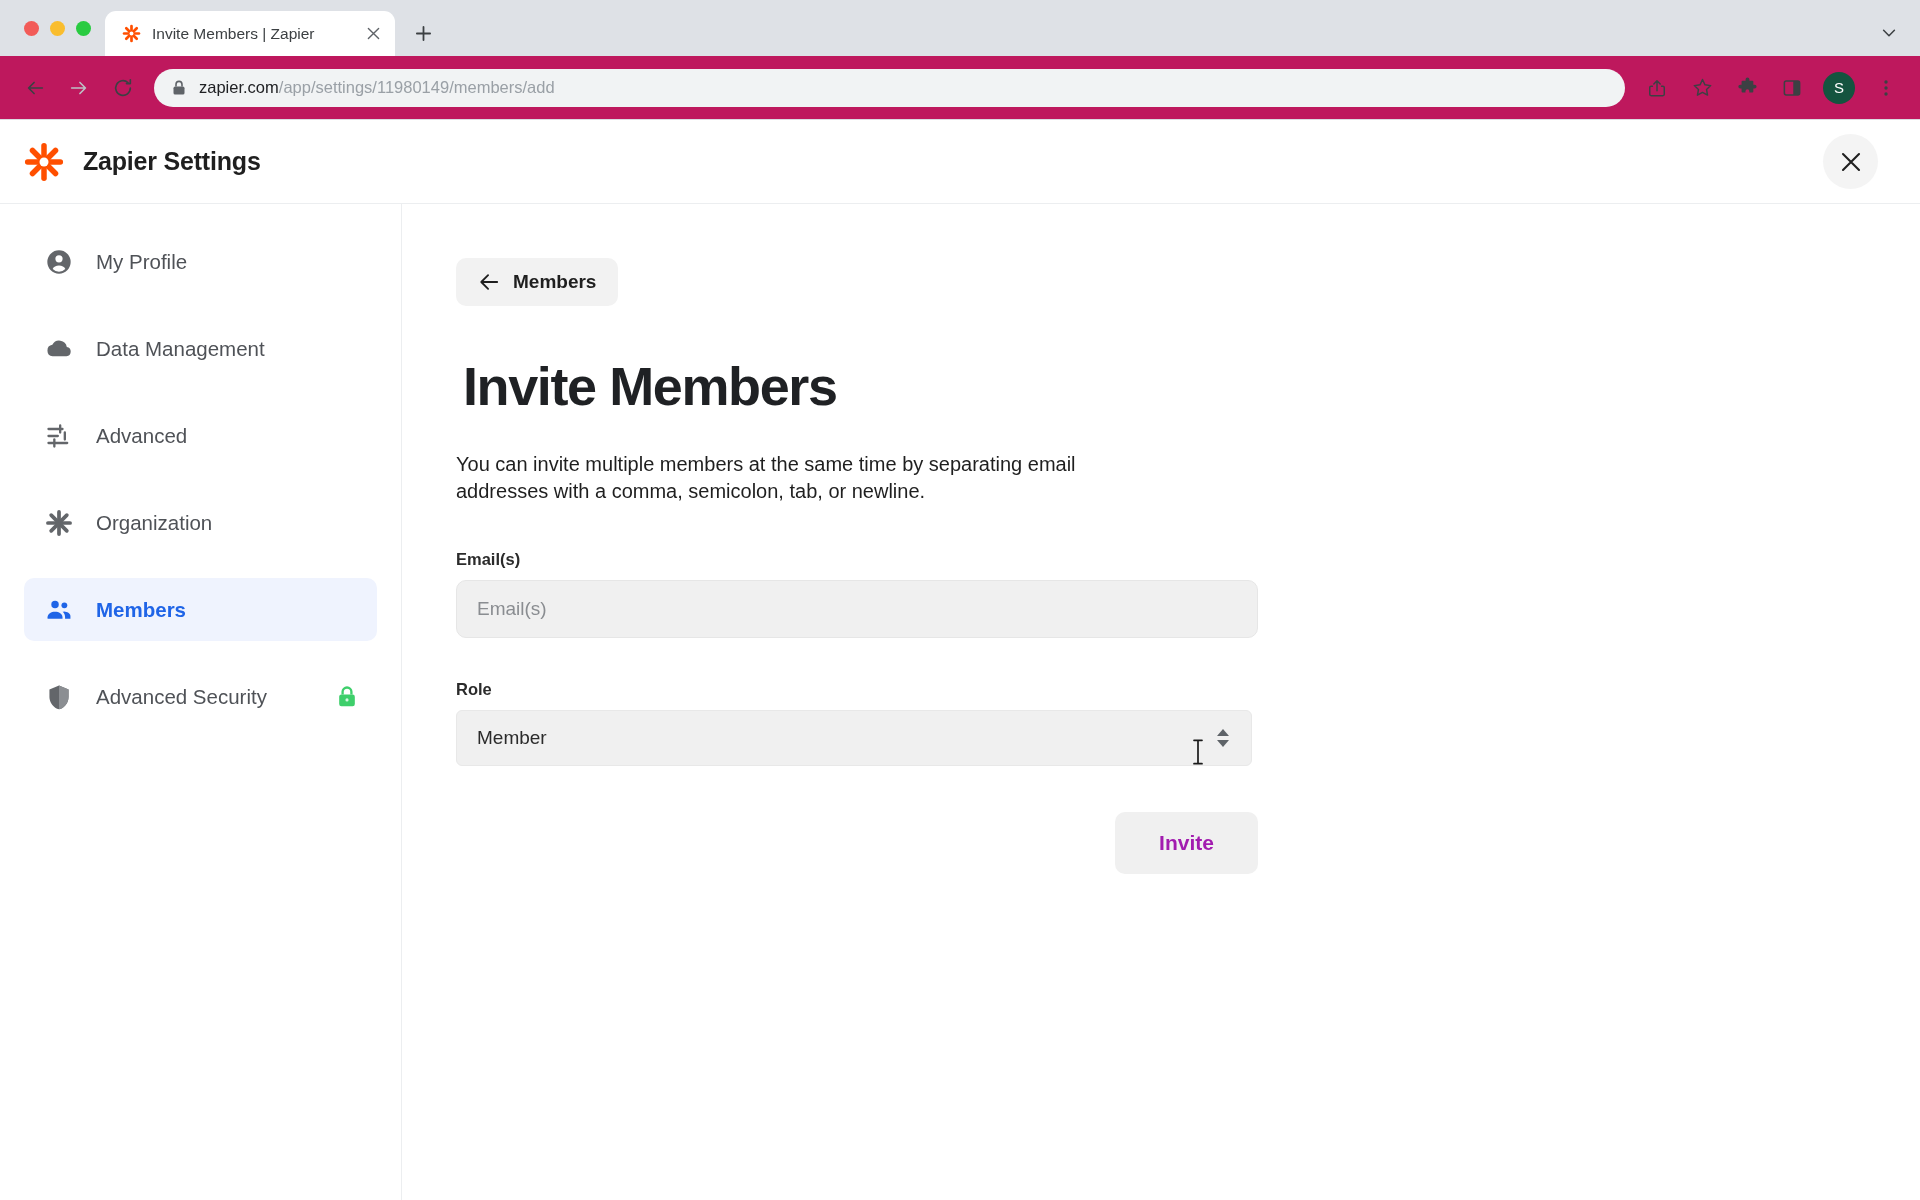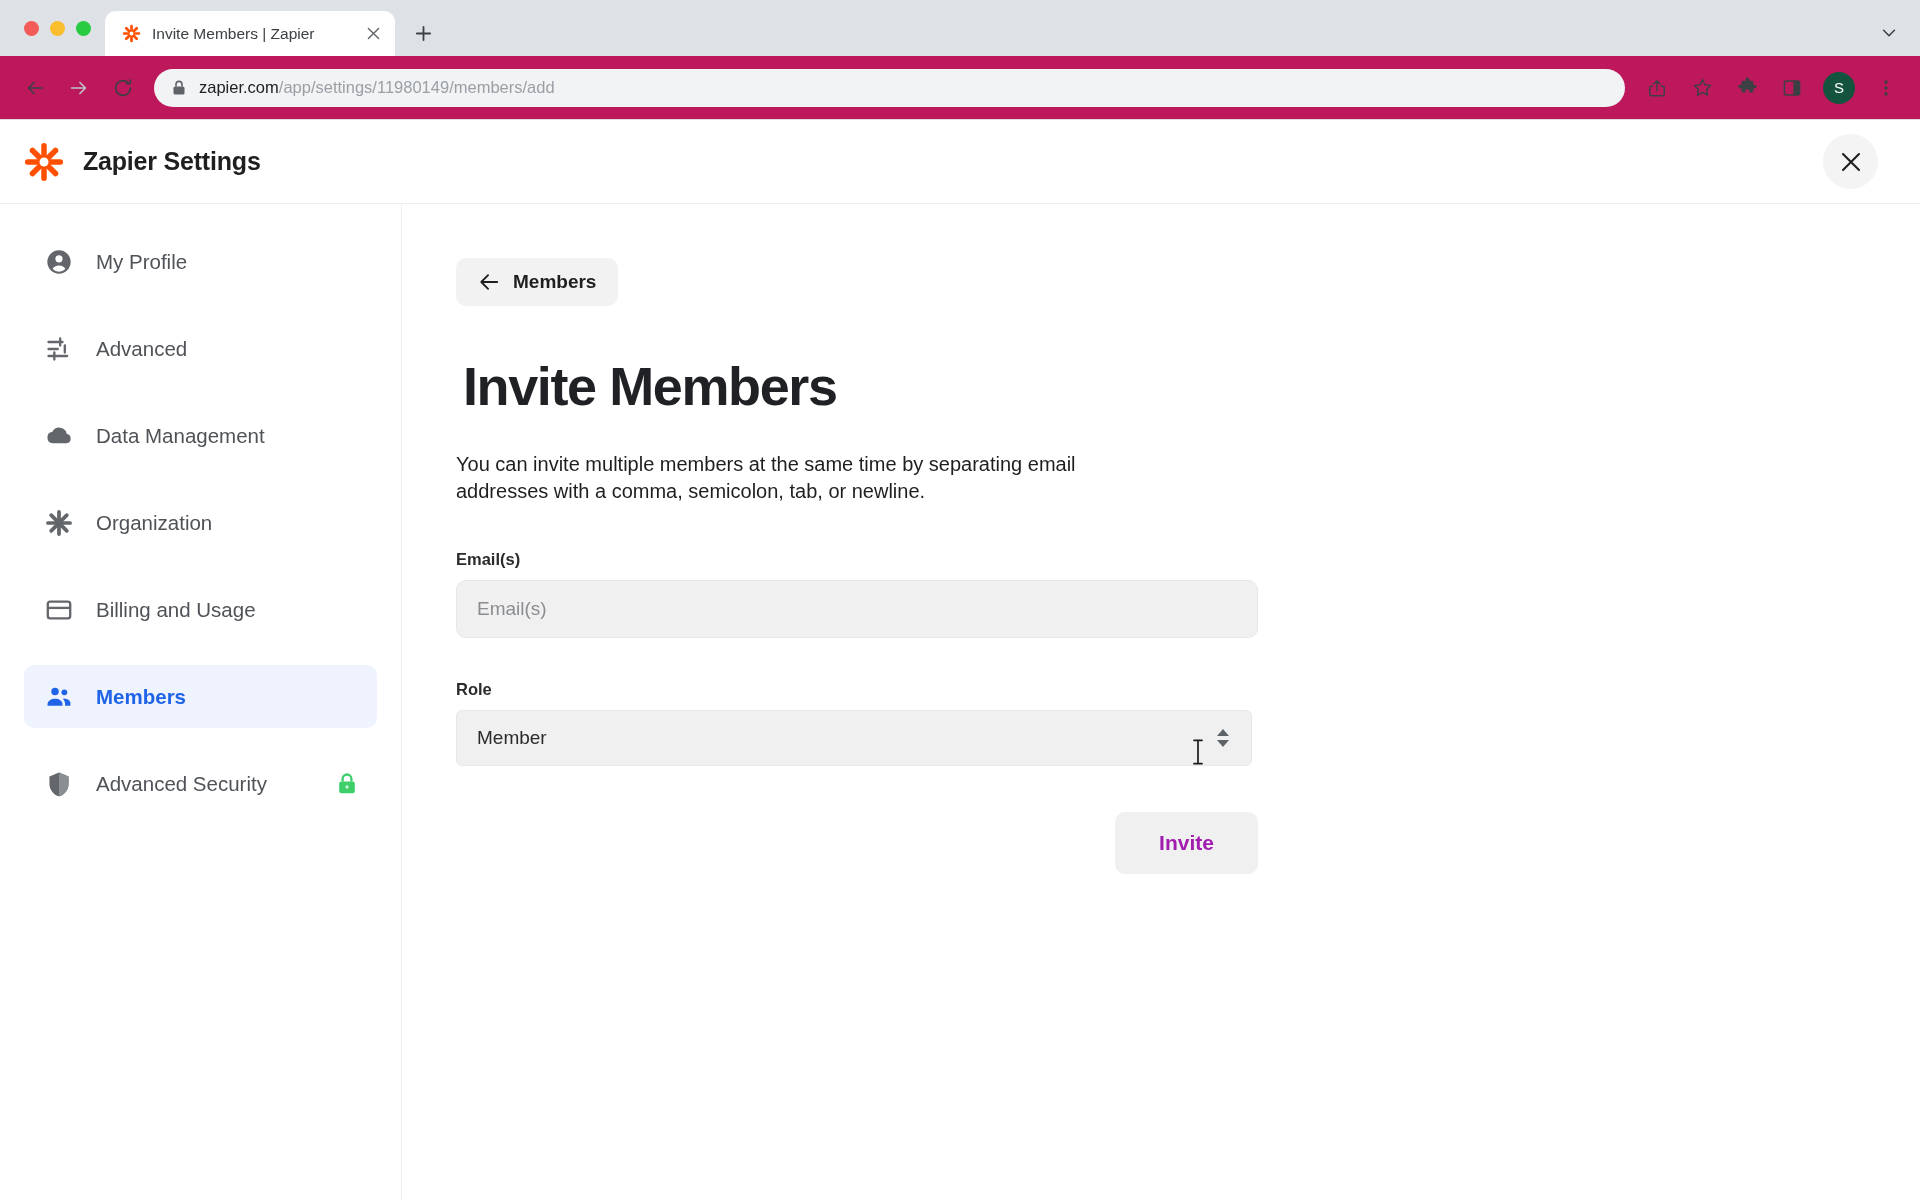--- a/index.html
+++ b/index.html
@@ -323,64 +323,55 @@
             <svg width="28" height="28" viewBox="0 0 24 24" fill="currentColor">
               <path d="M12 2a10 10 0 1 0 0 20 10 10 0 0 0 0-20Zm0 4.2a3.1 3.1 0 1 1 0 6.2 3.1 3.1 0 0 1 0-6.2Zm0 14.1a7.4 7.4 0 0 1-5.4-2.3c.5-1.9 3-3.1 5.4-3.1s4.9 1.2 5.4 3.1a7.4 7.4 0 0 1-5.4 2.3Z"></path>
             </svg>
           </span>
           <span class="nav-label">My Profile</span>
         </div>
 
 
         <div class="nav-item">
           <span class="nav-icon">
+            <svg width="28" height="28" viewBox="0 0 24 24" fill="currentColor">
+              <path d="M18.7 10.2a6.6 6.6 0 0 0-12.4-1.8A5 5 0 0 0 6.5 18.3h11.9a4.1 4.1 0 0 0 .3-8.1Z"></path>
+            </svg>
+          </span>
+          <span class="nav-label">Data Management</span>
+        </div>
+
+        <div class="nav-item">
+          <span class="nav-icon">
             <svg width="28" height="28" viewBox="0 0 24 24" stroke="currentColor" stroke-width="2" stroke-linecap="round" fill="none">
               <line x1="3" y1="6" x2="15" y2="6"></line>
               <line x1="3" y1="12" x2="11" y2="12"></line>
               <line x1="3" y1="18" x2="19" y2="18"></line>
               <line x1="13" y1="3" x2="13" y2="9"></line>
               <line x1="17" y1="9" x2="17" y2="15"></line>
               <line x1="8" y1="15" x2="8" y2="21"></line>
             </svg>
           </span>
           <span class="nav-label">Advanced</span>
         </div>
 
         <div class="nav-item">
           <span class="nav-icon">
-            <svg width="28" height="28" viewBox="0 0 24 24" fill="currentColor">
-              <path d="M18.7 10.2a6.6 6.6 0 0 0-12.4-1.8A5 5 0 0 0 6.5 18.3h11.9a4.1 4.1 0 0 0 .3-8.1Z"></path>
-            </svg>
-          </span>
-          <span class="nav-label">Data Management</span>
-        </div>
-
-        <div class="nav-item">
-          <span class="nav-icon">
             <svg width="28" height="28" viewBox="0 0 24 24">
               <g stroke="currentColor" stroke-width="3.2" stroke-linecap="round">
                 <line x1="12" y1="2.5" x2="12" y2="21.5"></line>
                 <line x1="2.5" y1="12" x2="21.5" y2="12"></line>
                 <line x1="5.3" y1="5.3" x2="18.7" y2="18.7"></line>
                 <line x1="18.7" y1="5.3" x2="5.3" y2="18.7"></line>
               </g>
             </svg>
           </span>
           <span class="nav-label">Organization</span>
         </div>
 
-        <div class="nav-item">
-          <span class="nav-icon">
-            <svg width="28" height="28" viewBox="0 0 24 24">
-              <rect x="2.4" y="4.8" width="19.2" height="14.4" rx="2" stroke="currentColor" stroke-width="2" fill="none"></rect>
-              <line x1="2.4" y1="10.2" x2="21.6" y2="10.2" stroke="currentColor" stroke-width="2"></line>
-            </svg>
-          </span>
-          <span class="nav-label">Billing and Usage</span>
-        </div>
 
         <div class="nav-item active">
           <span class="nav-icon">
             <svg width="28" height="28" viewBox="0 0 24 24" fill="currentColor">
               <circle cx="8.6" cy="7.2" r="3.2"></circle>
               <circle cx="16.6" cy="8" r="2.5"></circle>
               <path d="M2.2 18.2c0-3 3.1-4.7 6.4-4.7s6.4 1.7 6.4 4.7v1.4H2.2Z"></path>
               <path d="M16.4 13.3c2.6.2 5.4 1.5 5.4 3.9v2.4h-4.6v-1.4c0-1.9-.8-3.5-2.1-4.6a9 9 0 0 1 1.3-.3Z"></path>
             </svg>
           </span>

